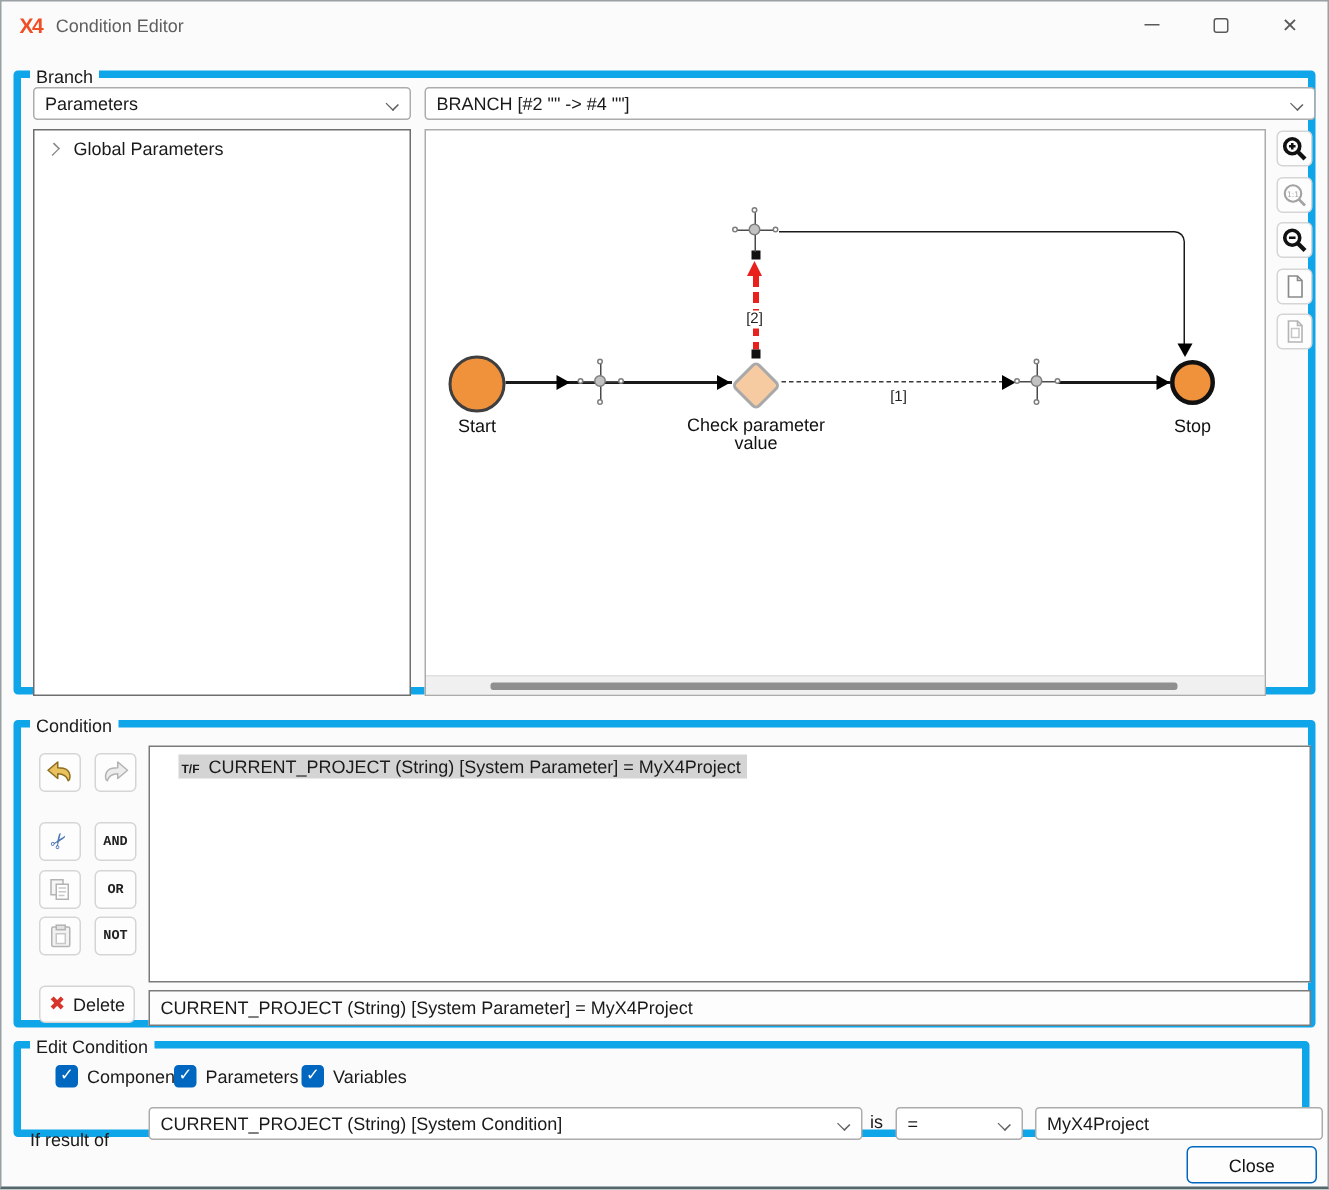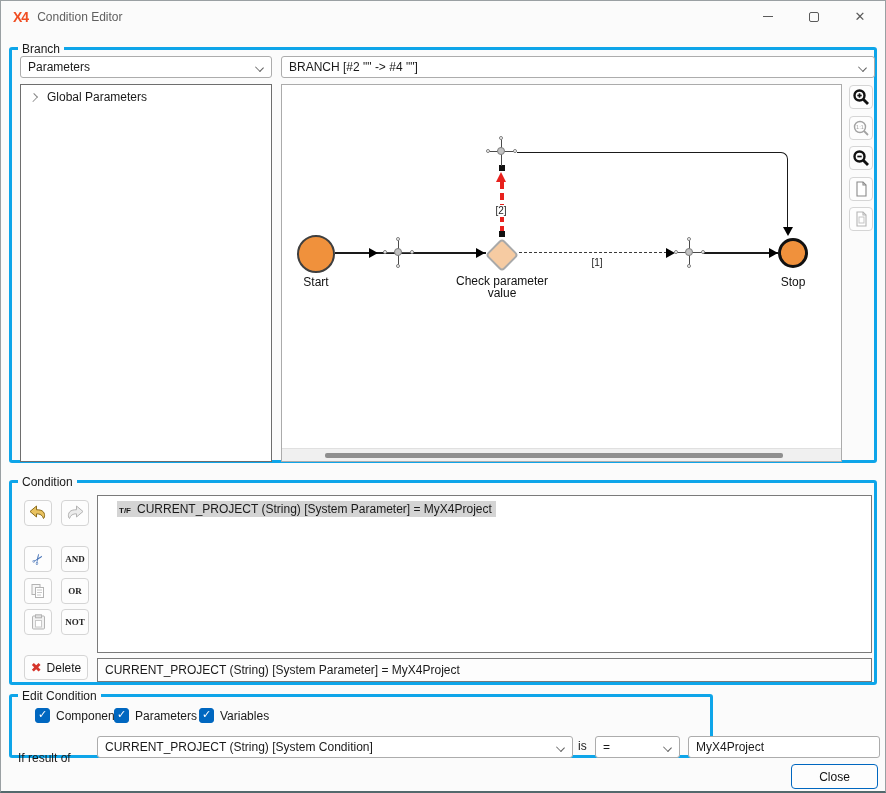--- a/index.html
+++ b/index.html
@@ -11,21 +11,21 @@
   }
   
   .titlebar{position:absolute;left:0;top:0;width:100%;height:32px;display:flex;align-items:center;}
   .logo{font-weight:bold;font-size:14px;color:#f04e23;margin-left:12px;letter-spacing:-1px;}
   .win-title{color:#5f5f5f;margin-left:9px;font-size:12px;}
   .winbtn{position:absolute;top:1px;width:46px;height:29px;display:flex;align-items:center;justify-content:center;color:#5a5a5a;}
   .winbtn.min{left:744px;} .winbtn.max{left:790px;} .winbtn.cls{left:836px;font-size:13px;}
   .ic-min{width:10px;height:1px;background:#5a5a5a;}
   .ic-max{width:10px;height:10px;border:1px solid #5a5a5a;border-radius:2px;}
   
-  .groupbox{position:absolute;border:3px solid #0ea5e9;border-radius:3px;}
+  .groupbox{position:absolute;border:5px solid #0ea5e9;border-radius:3px;}
   .gb-label{position:absolute;top:-8px;left:6px;background:#fbfbfb;padding:0 4px;font-size:12px;color:#1a1a1a;}
   
   .combo{position:absolute;height:22px;background:#fff;border:1px solid #acacac;border-radius:3px;
          display:flex;align-items:center;padding:0 22px 0 7px;overflow:hidden;white-space:nowrap;}
   .combo .chev{position:absolute;right:8px;top:7px;width:7px;height:7px;border-right:1.4px solid #5f5f5f;border-bottom:1.4px solid #5f5f5f;transform:rotate(45deg) scale(1,.8);}
   .textinput{position:absolute;height:22px;background:#fff;border:1px solid #acacac;border-radius:3px;padding:0 7px;font-family:inherit;font-size:12px;color:#1a1a1a;}
   
   .tree{position:absolute;background:#fff;border:1px solid #6e6e6e;overflow:hidden;}
   .tree-item{display:flex;align-items:center;height:18px;padding-left:9px;cursor:default;}
   .tw{width:7px;height:7px;border-top:1.4px solid #848484;border-right:1.4px solid #848484;transform:rotate(45deg) scale(.8,1);margin-right:10px;flex:none;}
@@ -47,21 +47,21 @@
   .red-dash{position:absolute;width:4px;background:repeating-linear-gradient(to bottom,#e8211d 0 7px,transparent 7px 11px);}
   .red-arr{position:absolute;width:0;height:0;border-bottom:10px solid #e8211d;border-left:5.5px solid transparent;border-right:5.5px solid transparent;}
   .handle{position:absolute;width:6px;height:6px;background:#111;}
   .edge-lab{position:absolute;font-size:10px;color:#222;text-align:center;background:#fff;line-height:12px;}
   .hscroll{position:absolute;left:0;right:0;bottom:0;height:13px;background:#f0f0f0;border-top:1px solid #e0e0e0;}
   .hthumb{position:absolute;left:43px;top:4px;width:458px;height:5px;background:#8f8f8f;border-radius:2px;}
   
   .tbtn{position:absolute;width:24px;height:24px;background:#fdfdfd;border:1px solid #d5d5d5;border-radius:4px;display:flex;align-items:center;justify-content:center;}
   .cbtn{position:absolute;width:28px;height:26px;background:#fdfdfd;border:1px solid #d5d5d5;border-radius:4px;display:flex;align-items:center;justify-content:center;}
   .opbtn{position:absolute;width:28px;height:26px;background:#fdfdfd;border:1px solid #d5d5d5;border-radius:4px;display:flex;align-items:center;justify-content:center;
-         font-family:Liberation Serif, serif;font-size:9px;font-weight:bold;color:#222;}
+         font-family:Liberation Mono, monospace;font-size:9px;font-weight:bold;color:#222;}
   .cut-glyph{font-family:"DejaVu Sans",sans-serif;color:#4a76b8;font-size:14px;transform:rotate(-55deg);}
   
   .condlist{position:absolute;background:#fff;border:1px solid #7a7a7a;overflow:hidden;}
   .cond-item{display:flex;align-items:center;height:18px;margin:4px 0 0 19px;}
   .cond-item .sel{background:#d4d4d4;padding:1px 4px 1px 2px;display:flex;align-items:baseline;}
   .tf{font-size:8px;font-weight:bold;margin-right:6px;letter-spacing:0;}
   .resultfield{position:absolute;background:#fdfdfd;border:1px solid #7a7a7a;display:flex;align-items:center;padding:0 7px;overflow:hidden;white-space:nowrap;}
   .delbtn{position:absolute;background:#fdfdfd;border:1px solid #d5d5d5;border-radius:4px;display:flex;align-items:center;justify-content:center;gap:5px;}
   .delx{color:#d6352b;font-weight:bold;font-size:13px;font-family:"DejaVu Sans",sans-serif;}
   
@@ -268,21 +268,21 @@
           <span>CURRENT_PROJECT (String) [System Parameter] = MyX4Project</span>
         </span>
       </div>
     </div>
 
     <div class="resultfield" style="left:85px;top:175px;width:775px;height:24px;">
       <span>CURRENT_PROJECT (String) [System Parameter] = MyX4Project</span>
     </div>
   </div>
 
-  <div class="groupbox" style="left:8px;top:693px;width:704px;height:64px;">
+  <div class="groupbox" style="left:8px;top:693px;width:864px;height:64px;">
     <span class="gb-label">Edit Condition</span>
 
     <div class="cbrow" style="left:23px;top:11px;">
       <span class="checkbox"></span>
       <span>Components</span>
     </div>
     <div class="cbrow" style="left:102px;top:11px;">
       <span class="checkbox"></span>
       <span>Parameters</span>
     </div>

